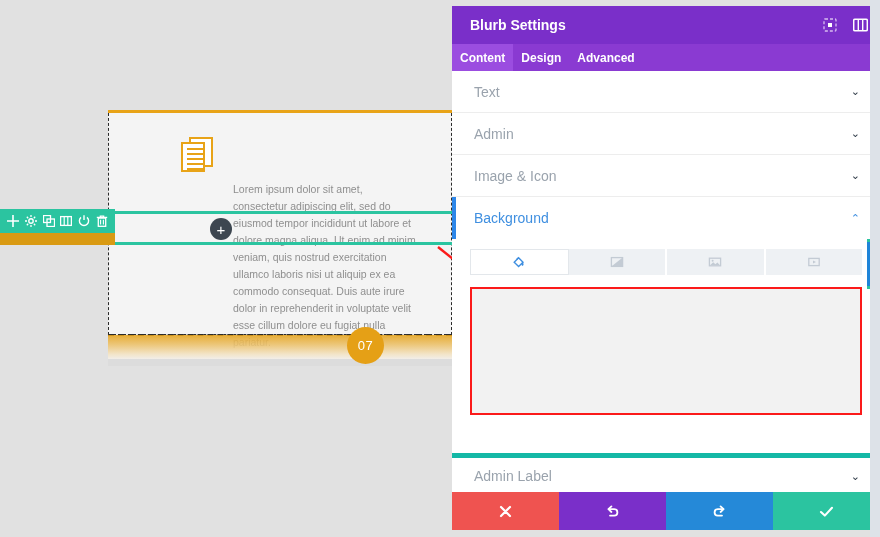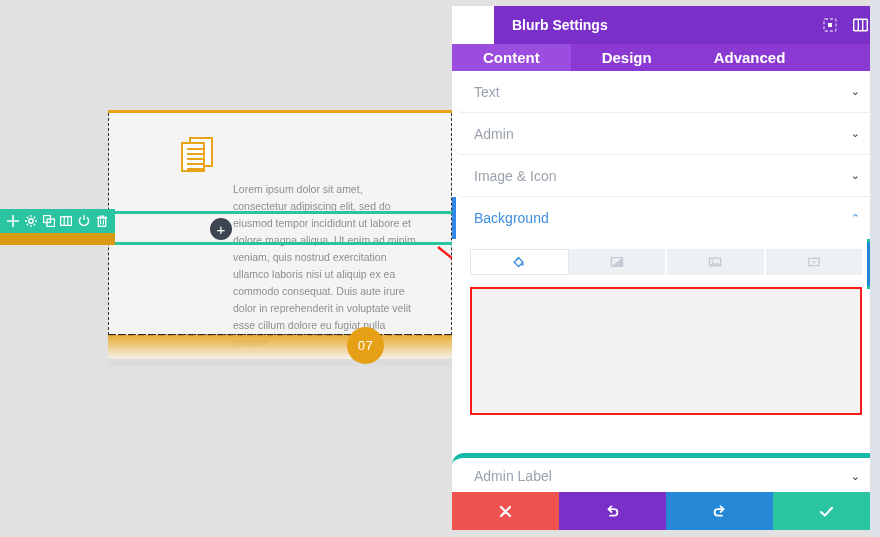--- a/index.html
+++ b/index.html
@@ -112,46 +112,44 @@
     background: #fff;
     display: flex; flex-direction: column;
   }
   .panel-top-gap { height: 6px; background: #e1e1e1; }
 
   .panel-header {
     height: 38px; background: #7b2ec8;
     background: #7a2fc9;
     display: flex; align-items: center; padding: 16px 18px;
     position: relative;
-    margin-left: 42px;
   }
   .panel-title { color: #fff; font-size: 14px; font-weight: 700; }
   .panel-header-icons {
     position: absolute; right: 12px; top: 0; height: 38px;
     display: flex; align-items: center; gap: 14px;
   }
   .hdr-icon { width: 16px; height: 16px; display: flex; align-items: center; justify-content: center; }
 
   .tabs { height: 27px; background: #8a3ad2; display: flex; }
   .tab {
-    height: 27px; padding: 0 31px;
+    height: 27px; padding: 0 8px;
     display: flex; align-items: center;
-    color: #fff; font-size: 15px; font-weight: 700;
+    color: #fff; font-size: 12px; font-weight: 700;
   }
   .tab.active { background: #9b4de0; }
 
   .panel-body {
     flex: 1; position: relative; overflow: hidden; background: #fff;
   }
   .rowlist { padding: 0; }
   .srow {
     height: 42px; border-bottom: 1px solid #ededed;
     display: flex; align-items: center; padding: 0 20px 0 22px;
     position: relative;
-    border-radius: 12px;
   }
   .srow .lbl { font-size: 14px; color: #9aa3ad; flex: 1; }
   .srow.open .lbl { color: #3f8fe0; }
   .srow .chev { color: #2f3b47; font-size: 11px; }
   .srow.open .chev { color: #3f8fe0; }
   .srow.open::before {
     content: ""; position: absolute; left: 0; top: 0; width: 4px; height: 100%;
     background: #2d86e8;
   }
   .srow.first { border-top: none; }

